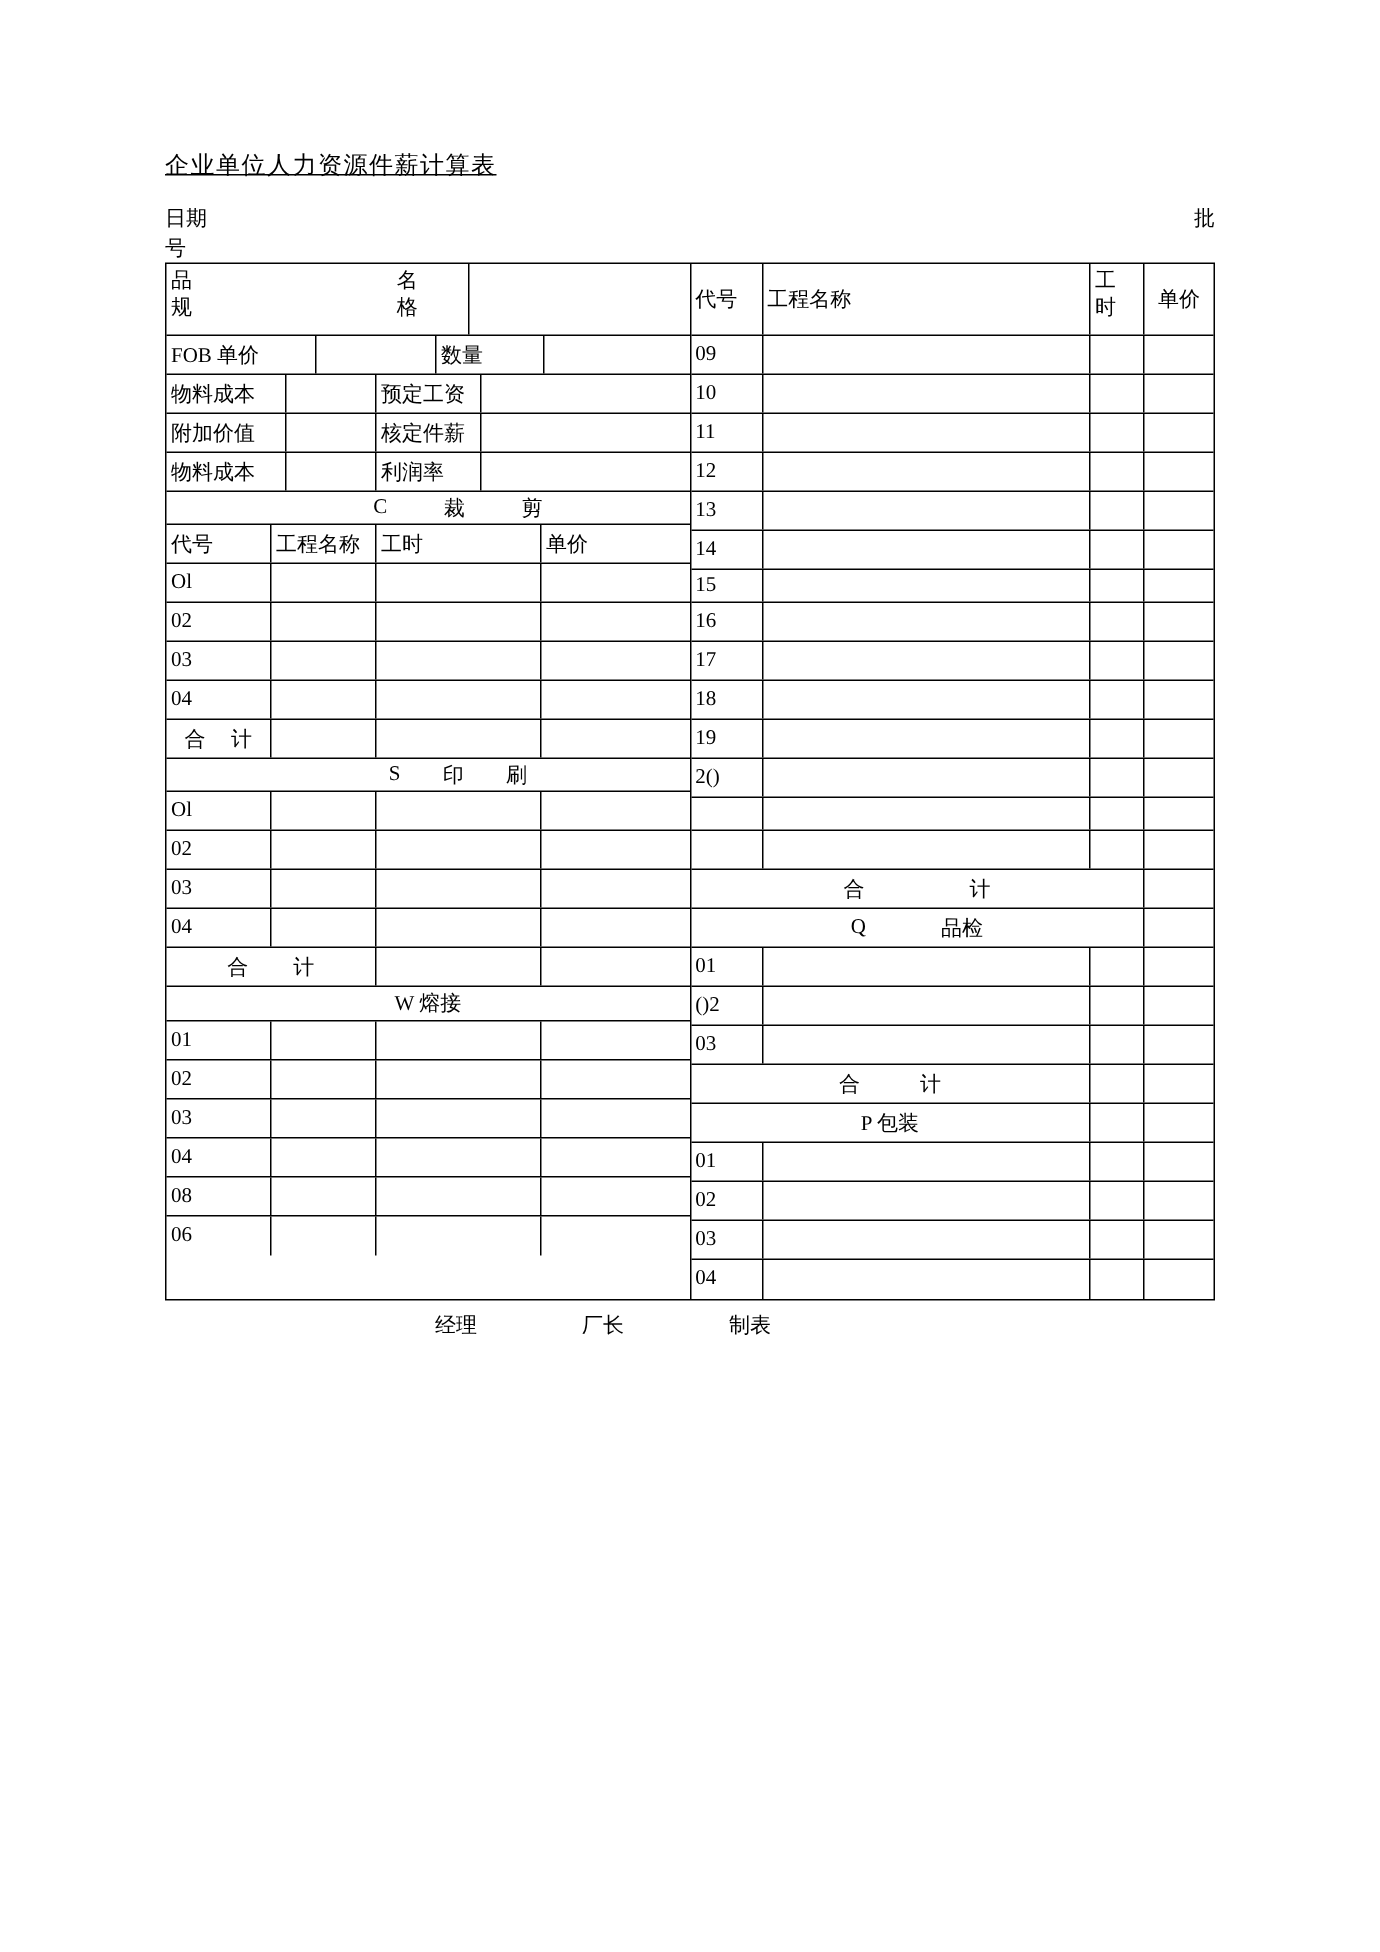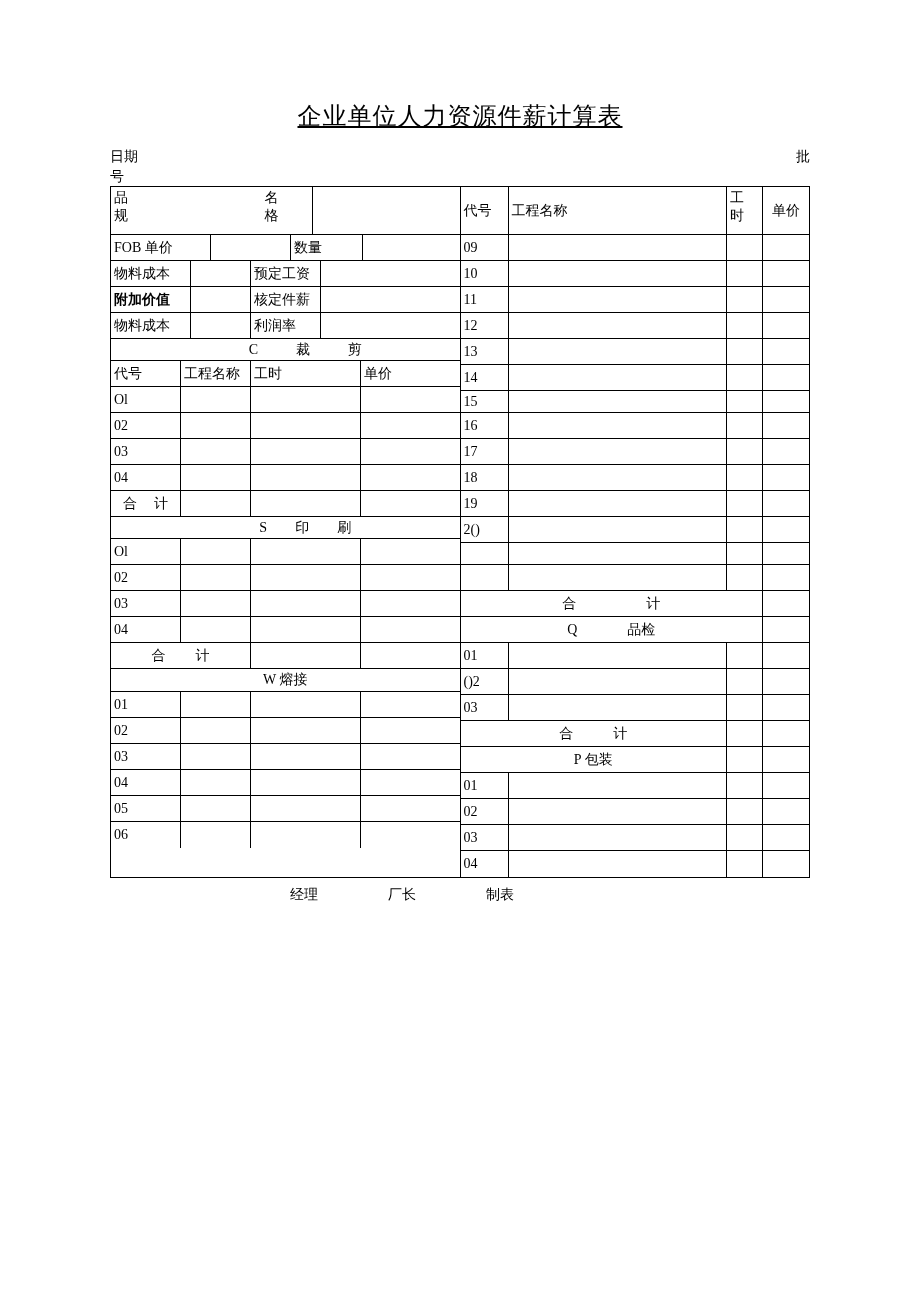--- a/index.html
+++ b/index.html
@@ -4,22 +4,22 @@
   <style>
     * { box-sizing: border-box; margin: 0; padding: 0; }
     body {
       font-family: "SimSun", "宋体", serif;
       font-size: 14px;
       background: #fff;
       padding: 100px 110px 40px 110px;
       width: 920px;
     }
     .title {
-      text-align: center;
-      font-size: 24px;
+      text-align: left;
+      font-size: 16px;
       text-decoration: underline;
       margin-bottom: 16px;
       letter-spacing: 1px;
     }
     .meta {
       display: flex;
       justify-content: space-between;
       margin-bottom: 2px;
     }
     .meta-left, .meta-right { display: inline-block; }
@@ -114,21 +114,21 @@
 
 
     <div class="row">
       <div class="cell" style="width:80px;">物料成本</div>
       <div class="cell" style="width:60px;"></div>
       <div class="cell" style="width:70px;">预定工资</div>
       <div class="cell" style="flex:1;"></div>
     </div>
 
     <div class="row">
-      <div class="cell" style="width:80px;font-weight:bold;">附加价值</div>
+      <div class="cell" style="width:80px;">附加价值</div>
       <div class="cell" style="width:60px;"></div>
       <div class="cell" style="width:70px;">核定件薪</div>
       <div class="cell" style="flex:1;"></div>
     </div>
 
     <div class="row">
       <div class="cell" style="width:80px;">物料成本</div>
       <div class="cell" style="width:60px;"></div>
       <div class="cell" style="width:70px;">利润率</div>
       <div class="cell" style="flex:1;"></div>
@@ -244,21 +244,21 @@
         <div class="cell c3"></div>
         <div class="cell c4"></div>
       </div>
     <div class="row">
         <div class="cell c1">04</div>
         <div class="cell c2"></div>
         <div class="cell c3"></div>
         <div class="cell c4"></div>
       </div>
     <div class="row">
-        <div class="cell c1">05</div>
+        <div class="cell c1">08</div>
         <div class="cell c2"></div>
         <div class="cell c3"></div>
         <div class="cell c4"></div>
       </div>
     <div class="row">
         <div class="cell c1">06</div>
         <div class="cell c2"></div>
         <div class="cell c3"></div>
         <div class="cell c4"></div>
       </div>

